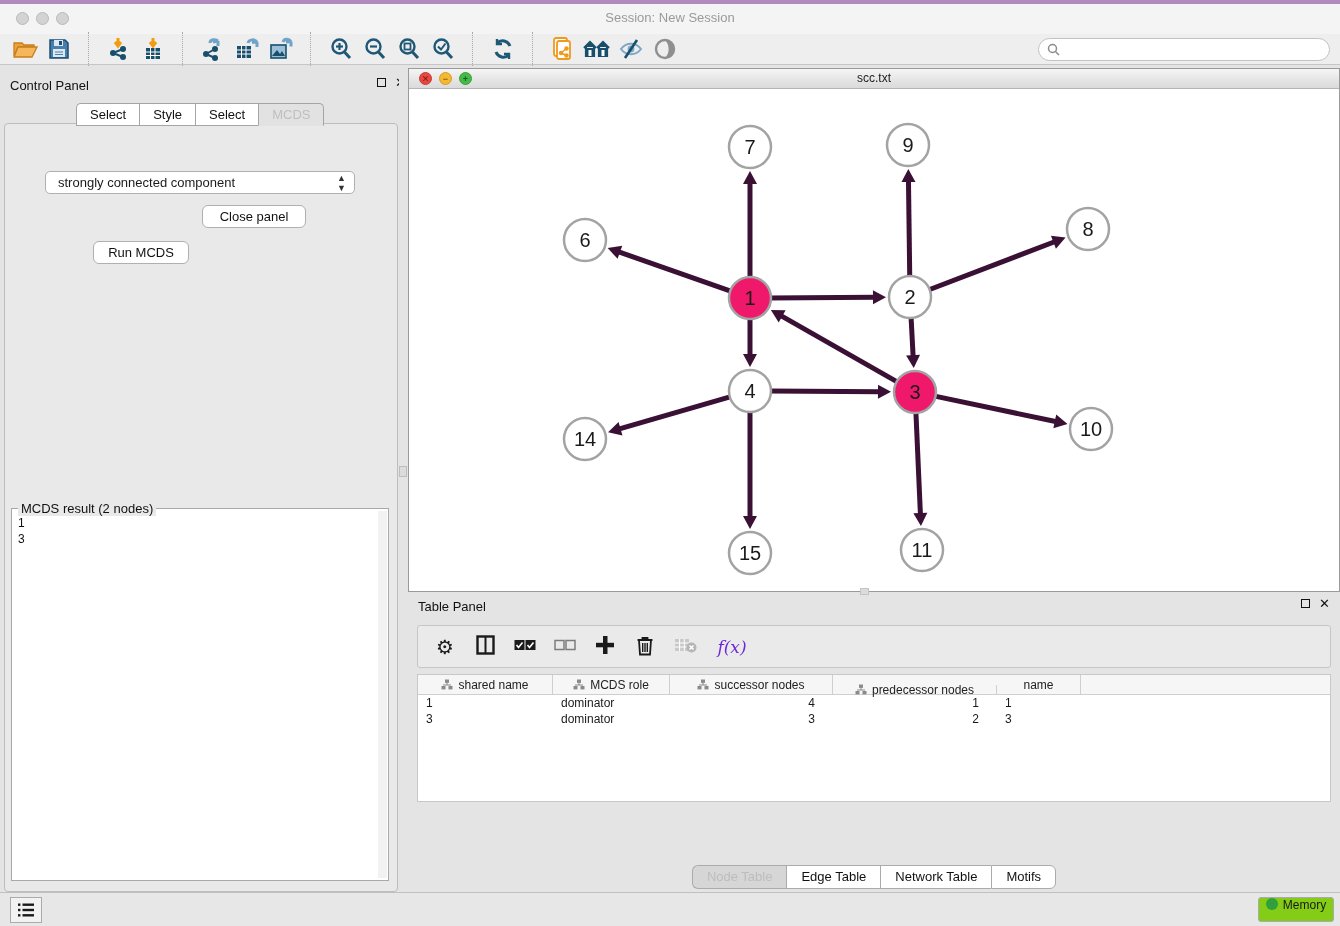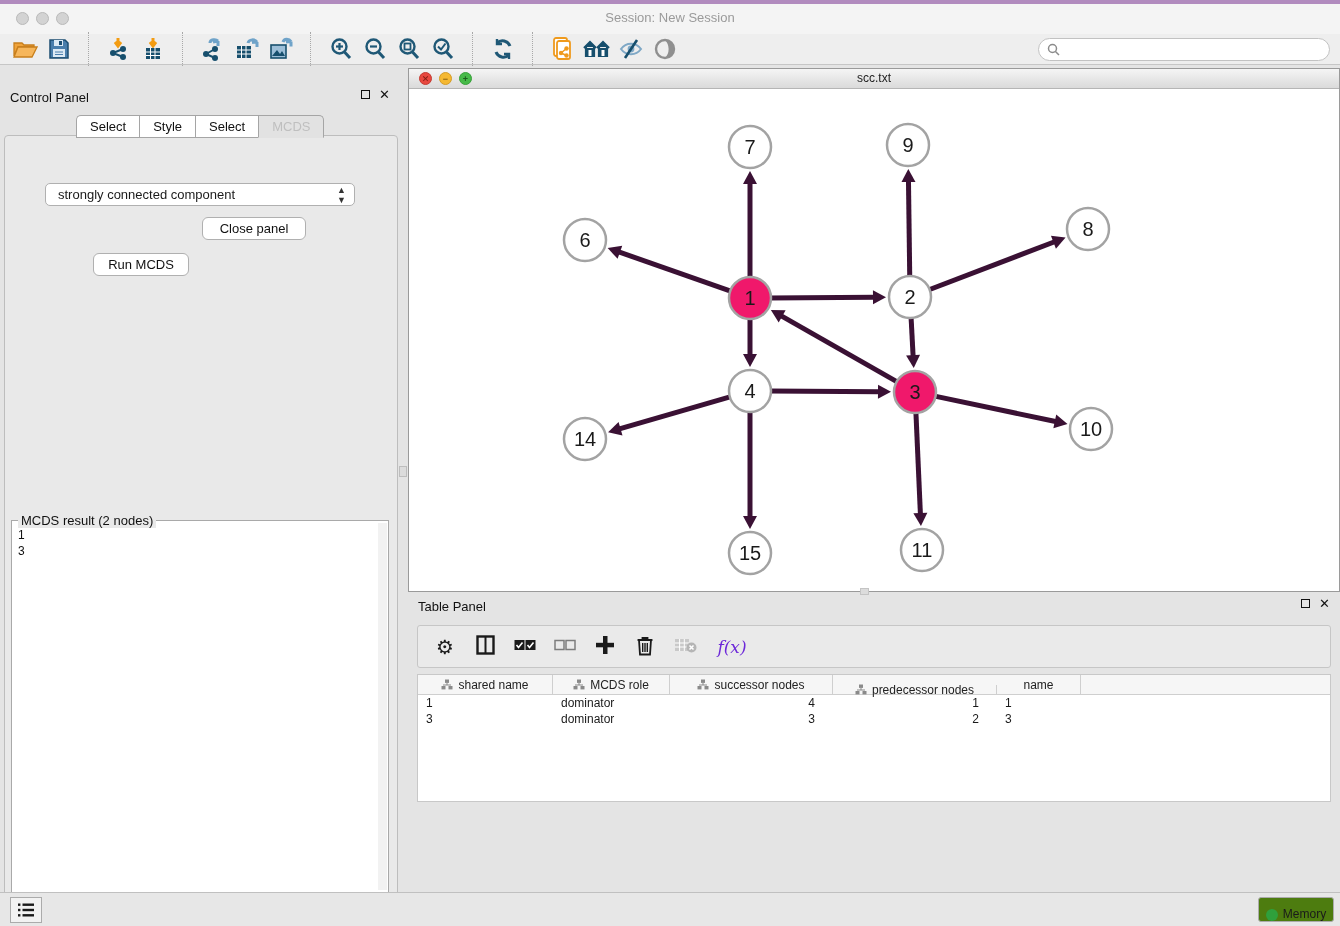--- a/index.html
+++ b/index.html
@@ -21,21 +21,21 @@
   .toolbar{left:0;top:34px;width:1340px;height:30px;background:#eeeeee;
     border-bottom:1px solid #c6c6c6;display:flex;align-items:center;}
   .tb-group{display:flex;align-items:center;height:30px;padding:0 8px;}
   .tb-sep{width:1px;height:34px;border-left:1px dotted #a8a8a8;margin:0 4px;}
   .tb-btn{width:34px;height:30px;display:flex;align-items:center;justify-content:center;cursor:default;}
   .tb-btn svg{display:block;}
   .searchbox{position:absolute;right:10px;top:-1px;width:292px;height:23px;background:#ffffff;
     border:1px solid #c2c2c2;border-radius:12px;display:flex;align-items:center;padding:0 8px;box-sizing:border-box;}
   .searchbox input{border:none;outline:none;flex:1;font-size:12px;background:transparent;margin-left:5px;}
   
-  .control-panel{left:4px;top:84px;width:394px;height:820px;}
+  .control-panel{left:4px;top:72px;width:394px;height:820px;padding-left:16px;}
   .cp-header{position:absolute;left:6px;top:6px;font-size:13px;color:#111;}
   .panel-icons{position:absolute;right:8px;top:6px;display:flex;gap:9px;align-items:center;}
   .float-ic{width:9px;height:9px;border:1.6px solid #111;box-sizing:border-box;}
   .close-ic{font-size:13px;font-weight:bold;color:#111;line-height:9px;}
   .cp-tabs{position:absolute;left:72px;top:31px;display:flex;z-index:3;}
   .tab{height:21px;line-height:21px;padding:0 13px;background:#ffffff;border:1px solid #a5a5a5;
     border-right:none;font-size:13px;color:#111;text-align:center;}
   .tab:first-child{border-radius:5px 0 0 0;}
   .tab:last-child{border-right:1px solid #a5a5a5;border-radius:0 5px 0 0;}
   .tab.sel{background:#e2e2e2;color:#bfbfbf;border-bottom:1px solid #e2e2e2;}
@@ -91,22 +91,22 @@
   .tp-tabs{position:absolute;left:0;right:0;top:271px;display:flex;justify-content:center;}
   .tp-tab{height:22px;line-height:22px;padding:0 14px;background:#fff;border:1px solid #ababab;
     border-right:none;font-size:13px;color:#111;}
   .tp-tab:first-child{border-radius:6px 0 0 6px;}
   .tp-tab:last-child{border-right:1px solid #ababab;border-radius:0 6px 6px 0;}
   .tp-tab.sel{background:#d6d6d6;color:#bdbdbd;}
   
   .statusbar{left:0;top:892px;width:1340px;height:34px;background:#e7e7e7;border-top:1px solid #c0c0c0;box-sizing:border-box;}
   .sb-left{position:absolute;left:10px;top:4px;width:32px;height:26px;background:#f2f2f2;
     border:1px solid #ababab;display:flex;align-items:center;justify-content:center;box-sizing:border-box;}
-  .sb-mem{position:absolute;right:6px;top:4px;width:76px;height:25px;background:#4d7c0f;border:1px solid #ababab;
-    border-radius:3px;display:flex;align-items:flex-end;justify-content:center;gap:5px;font-size:12px;box-sizing:border-box;}
+  .sb-mem{position:absolute;right:6px;top:4px;width:76px;height:25px;background:#84cc16;border:1px solid #ababab;
+    border-radius:3px;display:flex;align-items:flex-start;justify-content:center;gap:5px;font-size:12px;box-sizing:border-box;}
   .mem-dot{width:12px;height:12px;border-radius:50%;}
 </style>
 </head>
 <body>
 
 <div class="abs titlebar">
   <span class="traffic" style="left:16px"></span>
   <span class="traffic" style="left:36px"></span>
   <span class="traffic" style="left:56px"></span>
   <div class="win-title">Session: New Session</div>
@@ -515,20 +515,26 @@
     </div>
     <div class="tbl-row">
       <div class="td" style="width:135px;">3</div>
       <div class="td" style="width:117px;">dominator</div>
       <div class="td r" style="width:163px;">3</div>
       <div class="td r" style="width:164px;">2</div>
       <div class="td" style="width:84px;">3</div>
     </div>
   </div>
 
+  <div class="tp-tabs">
+    <div class="tp-tab sel">Node Table</div>
+    <div class="tp-tab">Edge Table</div>
+    <div class="tp-tab">Network Table</div>
+    <div class="tp-tab">Motifs</div>
+  </div>
 </div>
 
 <div class="abs statusbar">
   <div class="sb-left">
     <svg width="18" height="16" viewBox="0 0 18 16">
       <rect x="1" y="1.5" width="2.4" height="2.4" fill="#1a1a1a"></rect>
         <rect x="5.5" y="1.5" width="11.5" height="2.4" fill="#1a1a1a"></rect>
       <rect x="1" y="6.8" width="2.4" height="2.4" fill="#1a1a1a"></rect>
         <rect x="5.5" y="6.8" width="11.5" height="2.4" fill="#1a1a1a"></rect>
       <rect x="1" y="12.1" width="2.4" height="2.4" fill="#1a1a1a"></rect>

